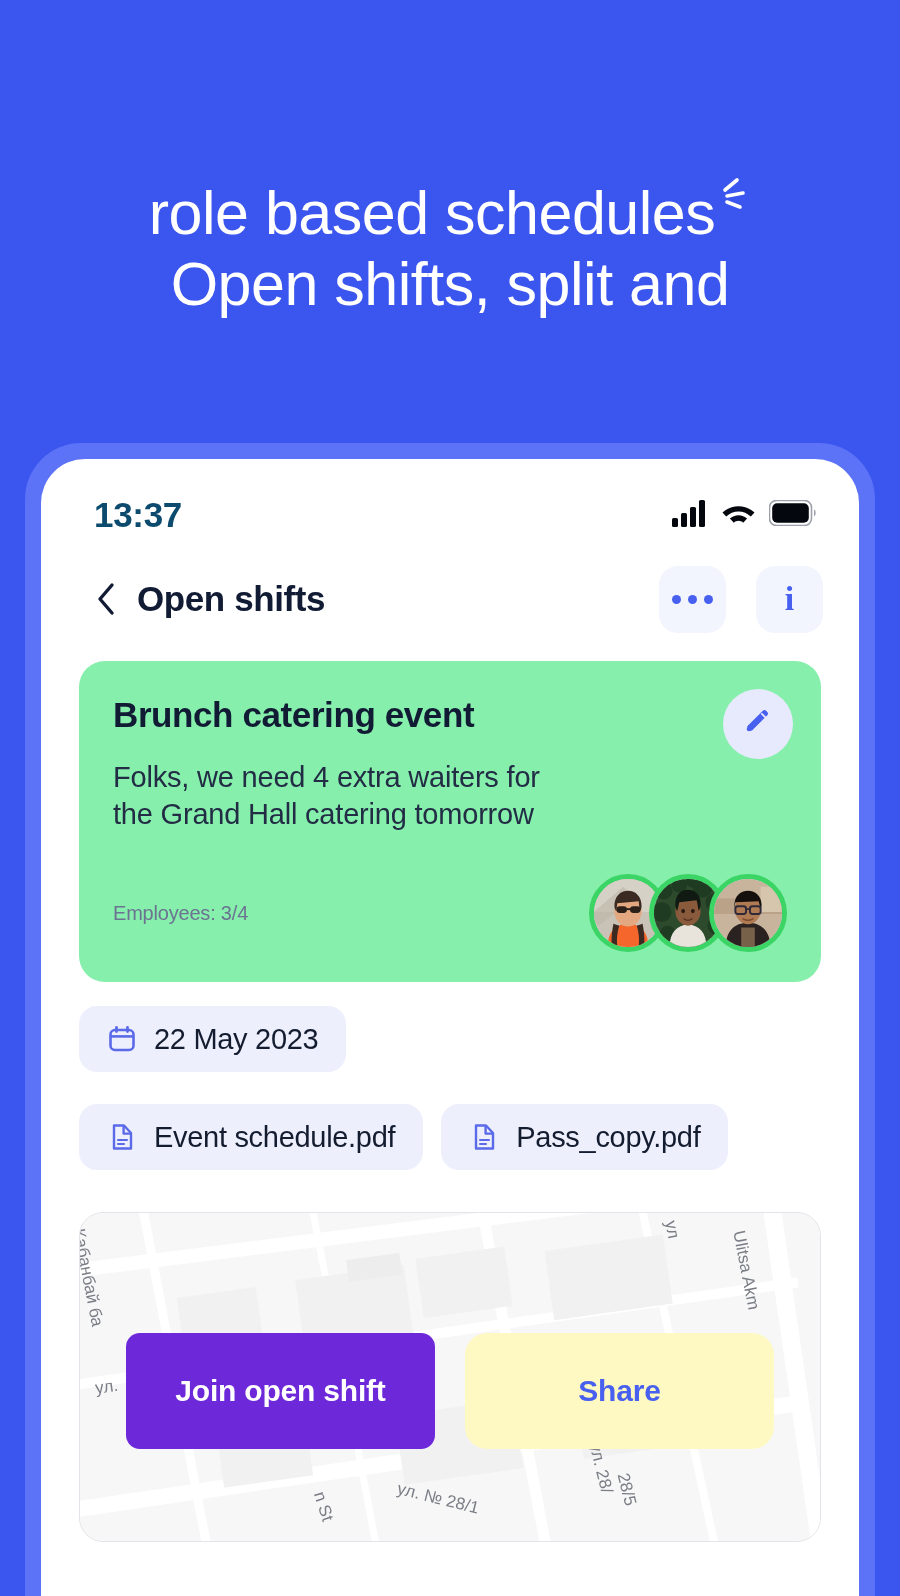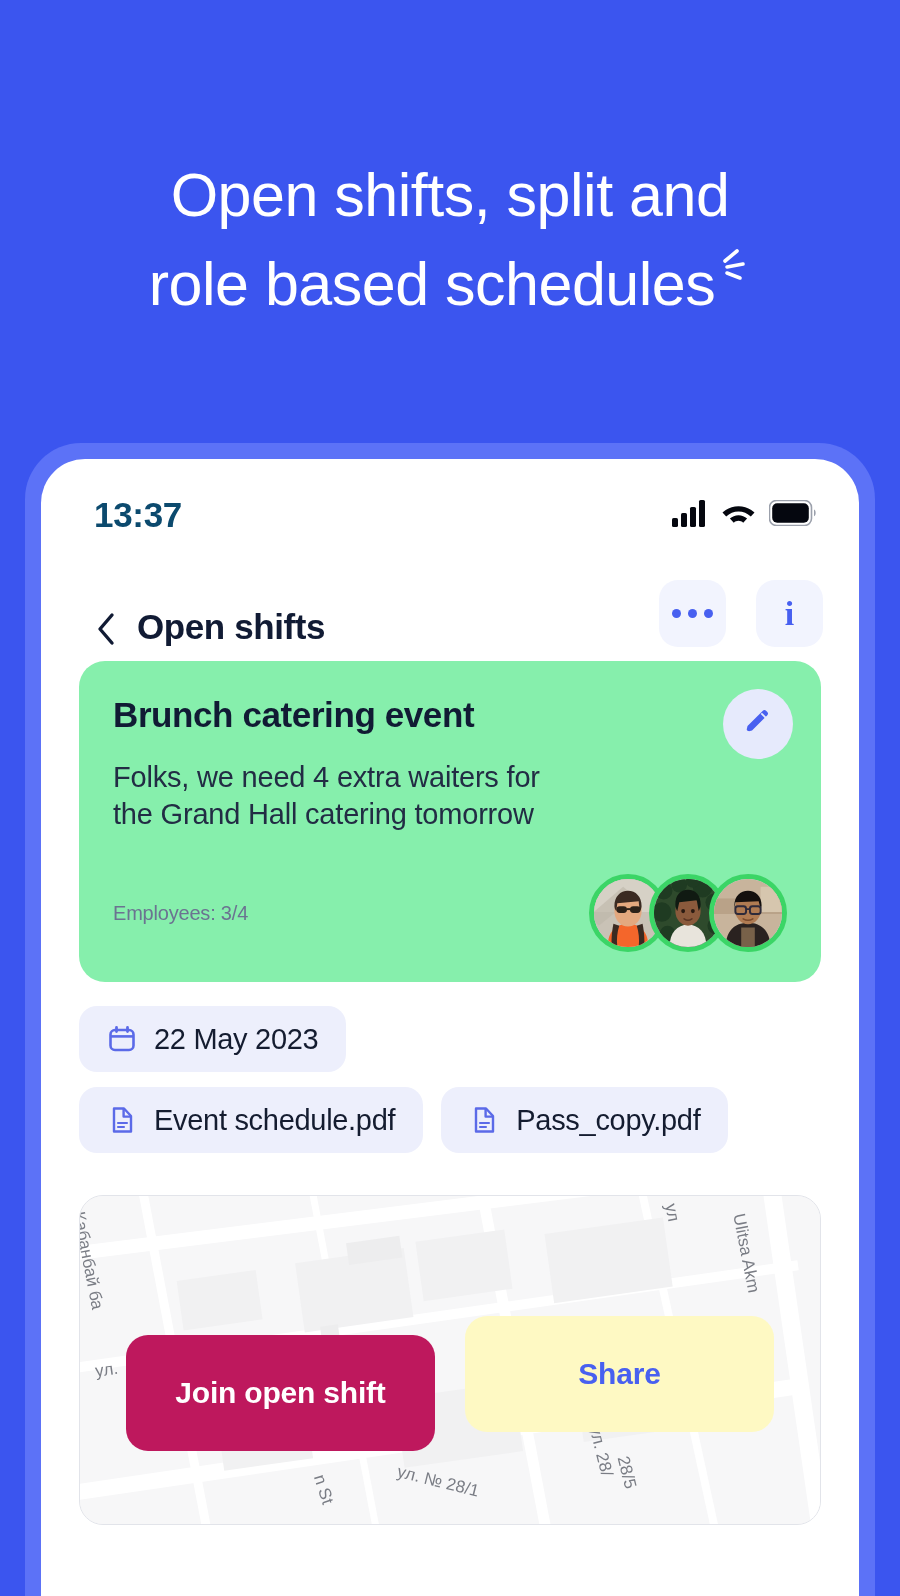--- a/index.html
+++ b/index.html
@@ -66,21 +66,21 @@
     font-weight: 700;
     color: #0c4a6e;
     letter-spacing: -0.3px;
   }
   .status-icons { display: flex; align-items: center; gap: 12px; }
 
   
   .nav-bar {
     height: 96px;
     display: flex;
-    align-items: flex-end;
+    align-items: center;
     padding: 0 36px 0 52px;
     gap: 18px;
   }
   .back-chevron {
     width: 26px; height: 36px;
     display: flex; align-items: center; justify-content: center;
     cursor: pointer;
     flex: 0 0 auto;
   }
   .nav-title {
@@ -170,21 +170,21 @@
   .avatar + .avatar { margin-left: -18px; }
   .avatar-img { position: absolute; inset: 0; }
 
   
   .chips-row {
     display: flex;
     padding: 0 38px;
     gap: 18px;
   }
   .chips-row.first { margin-top: 24px; border-radius: 7px; }
-  .chips-row.second { margin-top: 15px; }
+  .chips-row.second { margin-top: 32px; }
   .chip {
     background: #EDEFFC;
     border-radius: 18px;
     height: 66px;
     display: flex;
     align-items: center;
     gap: 17px;
     padding: 0 28px;
     cursor: pointer;
   }
@@ -211,33 +211,32 @@
   .map-actions {
     position: absolute;
     left: 46px; right: 46px;
     top: 120px;
     display: flex;
     gap: 30px;
   }
   .btn-primary {
     flex: 1 1 0;
     height: 116px;
-    background: #be185d;
-    border-radius: 22px;
+    background: #6d28d9;
+    border-radius: 14px;
     color: #FFFFFF;
     font-size: 30px;
     font-weight: 700;
     letter-spacing: -0.2px;
     display: flex;
     align-items: center;
     justify-content: center;
     cursor: pointer;
     border: none;
     font-family: "Liberation Sans", sans-serif;
-    margin-top: 19px;
   }
   .btn-secondary {
     flex: 1 1 0;
     height: 116px;
     background: #fef9c3;
     border-radius: 22px;
     color: #4860F0;
     font-size: 30px;
     font-weight: 700;
     letter-spacing: -0.2px;
@@ -254,28 +253,28 @@
     color: #7A7D85;
     font-family: "Liberation Sans", sans-serif;
     white-space: nowrap;
   }
 </style>
 </head>
 <body>
 
 <div class="headline-wrap">
   <div class="headline">
-    <span class="headline-line">Open shifts, split and</span>
     <span class="headline-line"><span>role based schedules</span><span class="sparkle-icon"><svg viewBox="0 0 34 40" width="34" height="40">
             <g stroke="#FFFFFF" stroke-width="3.6" stroke-linecap="round">
               <line x1="20" y1="4" x2="8" y2="14"></line>
               <line x1="26" y1="17" x2="10" y2="20"></line>
               <line x1="23" y1="31" x2="10" y2="26"></line>
             </g>
           </svg></span></span>
+    <span class="headline-line">Open shifts, split and</span>
   </div>
 </div>
 
 <div class="phone-frame">
   <div class="phone-screen">
 
     <div class="status-bar">
       <div class="status-time">13:37</div>
       <div class="status-icons">
         <span>

